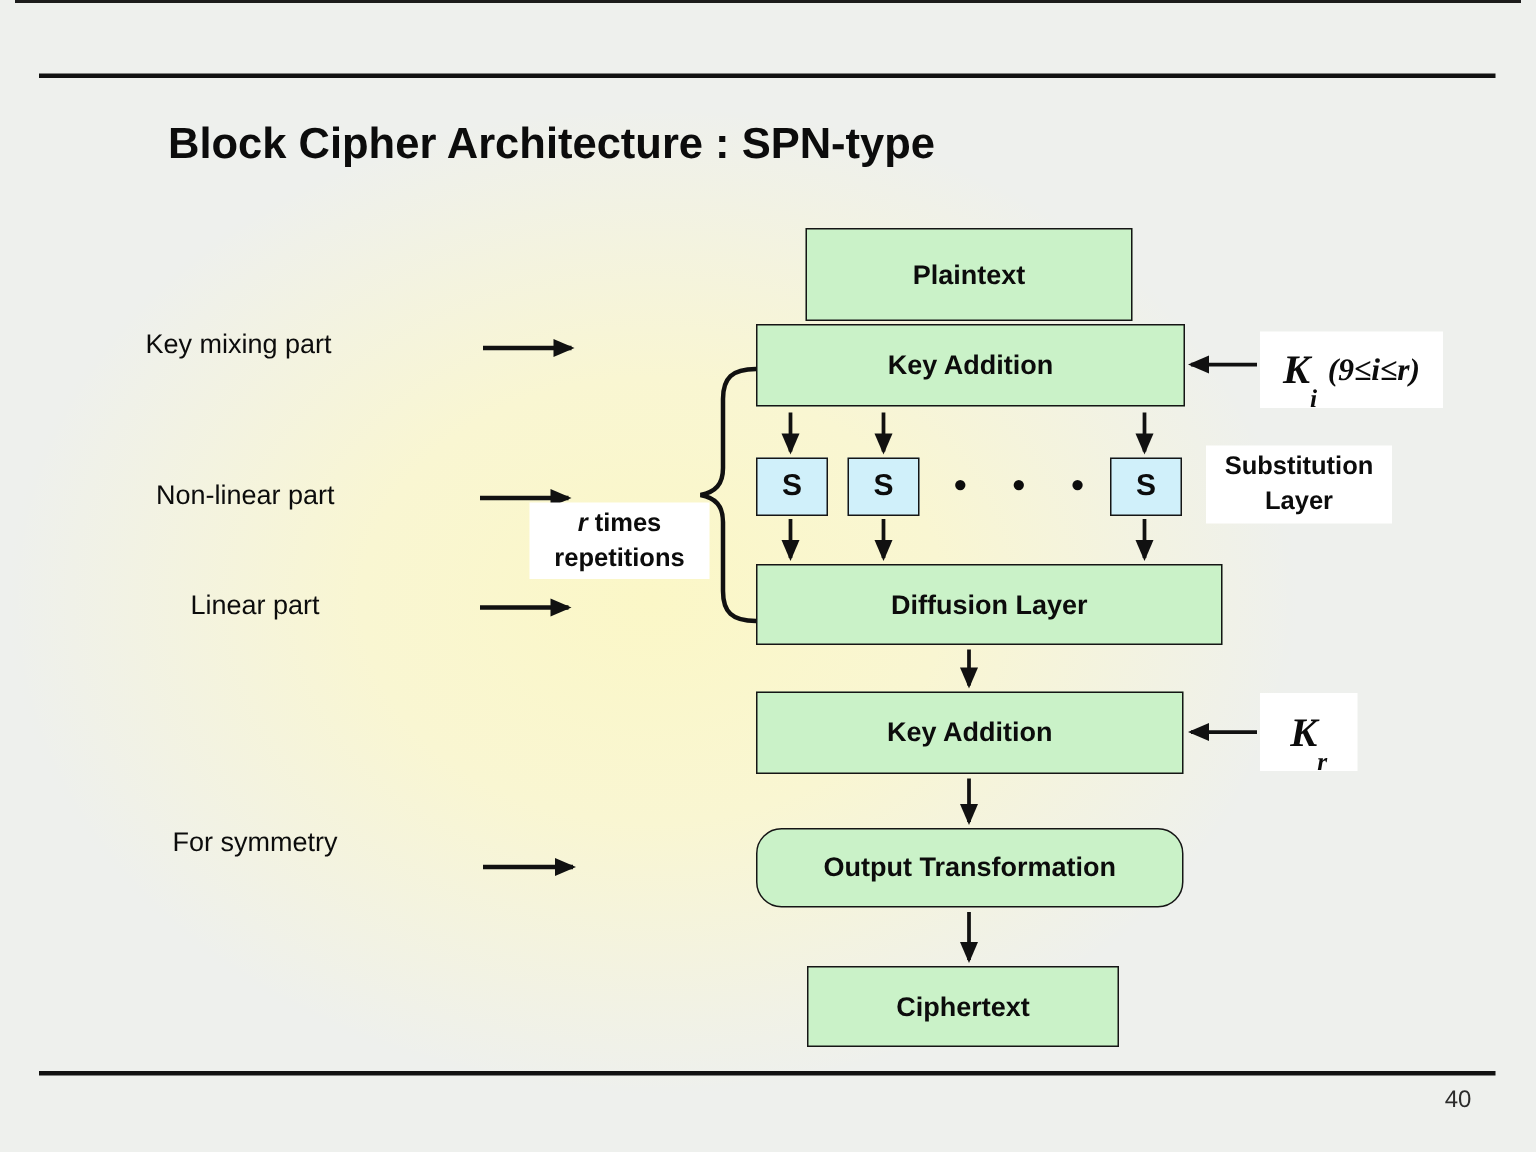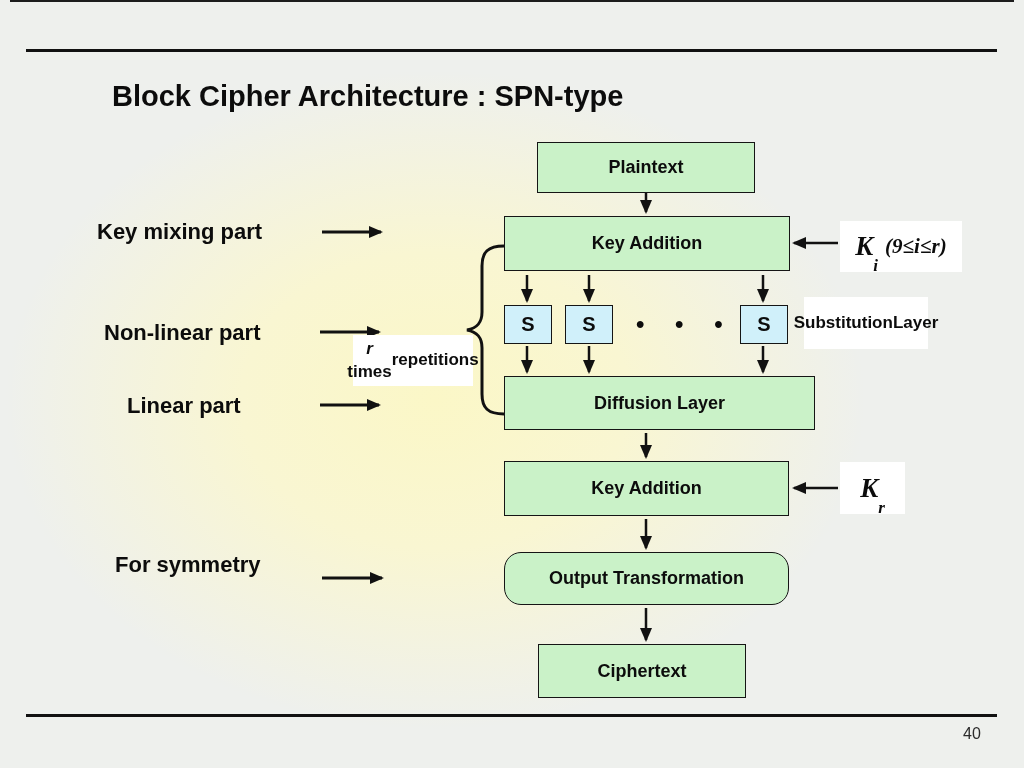--- a/index.html
+++ b/index.html
@@ -32,37 +32,37 @@
   }
   
   .box {
     position: absolute;
     border: 1.5px solid #151515;
     display: flex; align-items: center; justify-content: center;
     font-weight: bold; font-size: 18px; text-align: center;
   }
   .green { background: var(--box-green, #caf2c8); }
   .blue  { background: var(--box-blue, #d0f0fa); }
-  .b-plaintext  { left: 537px; top: 142px; width: 218px; height: 51px; }
+  .b-plaintext  { left: 537px; top: 152px; width: 218px; height: 62px; }
   .b-ka1        { left: 504px; top: 216px; width: 286px; height: 55px; }
   .b-s          { top: 305px; width: 48px; height: 39px; font-size: 20px; }
   .b-s1 { left: 504px; } .b-s2 { left: 565px; } .b-s3 { left: 740px; }
   .b-diff       { left: 504px; top: 376px; width: 311px; height: 54px; }
   .b-ka2        { left: 504px; top: 461px; width: 285px; height: 55px; }
   .b-ot         { left: 504px; top: 552px; width: 285px; height: 53px; border-radius: 17px; }
   .b-ct         { left: 538px; top: 644px; width: 208px; height: 54px; }
   .dots {
     position: absolute; left: 636px; top: 310px; width: 84px;
     font-size: 24px; font-weight: bold; text-align: center;
     letter-spacing: 12px; white-space: nowrap;
   }
   
   .wbox {
     position: absolute; background: #ffffff;
-    display: flex; flex-direction: row;
+    display: flex; flex-direction: column;
     align-items: center; justify-content: center;
     font-weight: bold; font-size: 17px; line-height: 1.35; text-align: center;
   }
   .w-subst { left: 804px; top: 297px; width: 124px; height: 52px; }
   .w-rep   { left: 353px; top: 335px; width: 120px; height: 51px; }
   .w-ki    { left: 840px; top: 221px; width: 122px; height: 51px; flex-direction: row; }
   .w-kr    { left: 840px; top: 462px; width: 65px;  height: 52px; flex-direction: row; }
   .serif-k {
     font-family: "Liberation Serif", "DejaVu Serif", serif;
     font-style: italic; font-weight: bold; font-size: 27px; line-height: 1;
@@ -73,21 +73,21 @@
     align-self: flex-end; transform: translateY(2px);
   }
   .serif-range {
     font-family: "Liberation Serif", "DejaVu Serif", serif;
     font-style: italic; font-weight: bold; font-size: 21px; line-height: 1;
     margin-left: 7px;
   }
   .rep-line1 i { font-style: italic; }
   
   .side-label {
-    position: absolute; font-weight: bold; font-size: 22px; white-space: nowrap;
+    position: absolute; font-weight: normal; font-size: 18px; white-space: nowrap;
   }
   .l-keymix  { left: 97px;  top: 219px; }
   .l-nonlin  { left: 104px; top: 320px; }
   .l-linear  { left: 127px; top: 393px; }
   .l-symm    { left: 115px;  top: 548px; width: 182px; text-align: left;
                white-space: normal; line-height: 1.5; }
   .overlay { position: absolute; left: 0; top: 0; pointer-events: none; }
 </style>
 </head>
 <body>

